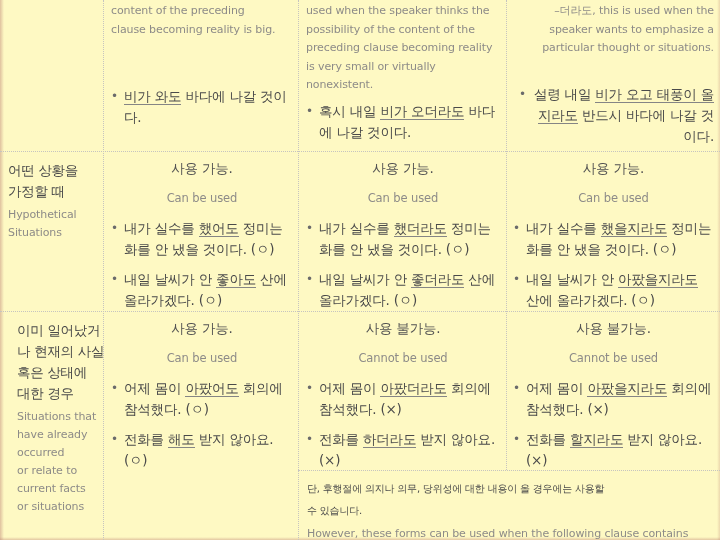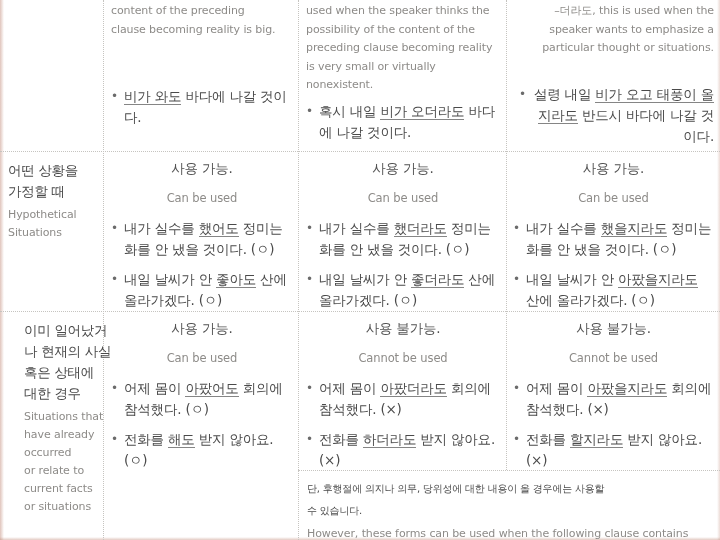--- a/index.html
+++ b/index.html
@@ -1,18 +1,18 @@
 <!DOCTYPE html>
 <html><head>
 <meta charset="utf-8">
 <style>
   html,body{margin:0;padding:0;background:#e9e7e4;}
   .page{
     position:relative;width:720px;height:540px;overflow:hidden;
-    background:#ffffff;
+    background:#fef9c3;
     font-family:"DejaVu Sans","Liberation Sans",sans-serif;
     color:#474747;
   }
   
   .edge-left{position:absolute;left:0;top:0;width:4px;height:100%;
     background:linear-gradient(to right,rgba(193,138,121,.5),rgba(193,138,121,0));}
   .edge-bottom{position:absolute;left:0;bottom:0;width:100%;height:3px;
     background:linear-gradient(to top,rgba(193,138,121,.45),rgba(193,138,121,0));}
   .edge-right{position:absolute;right:0;top:0;width:3px;height:100%;
     background:linear-gradient(to left,rgba(193,138,121,.3),rgba(193,138,121,0));}
@@ -148,21 +148,21 @@
     <div class="example">
       <span class="bullet">•</span>
       <span class="ex"><span>내가 실수를 </span><span class="u">했을지라도</span><span> 정미는 화를 안 냈을 것이다. (ㅇ)</span></span>
     </div>
     <div class="example">
       <span class="bullet">•</span>
       <span class="ex"><span>내일 날씨가 안 </span><span class="u">아팠을지라도</span><span> 산에 올라가겠다. (ㅇ)</span></span>
     </div>
   </div>
 
-  <div class="cell" style="left:24px;top:320px;width:95px;">
+  <div class="cell" style="left:17px;top:320px;width:95px;">
     <div class="rh-ko">
       <div>이미 일어났거</div>
       <div>나 현재의 사실</div>
       <div>혹은 상태에</div>
       <div>대한 경우</div>
     </div>
     <div class="rh-en">
       <div>Situations that</div>
       <div>have already</div>
       <div>occurred</div>

